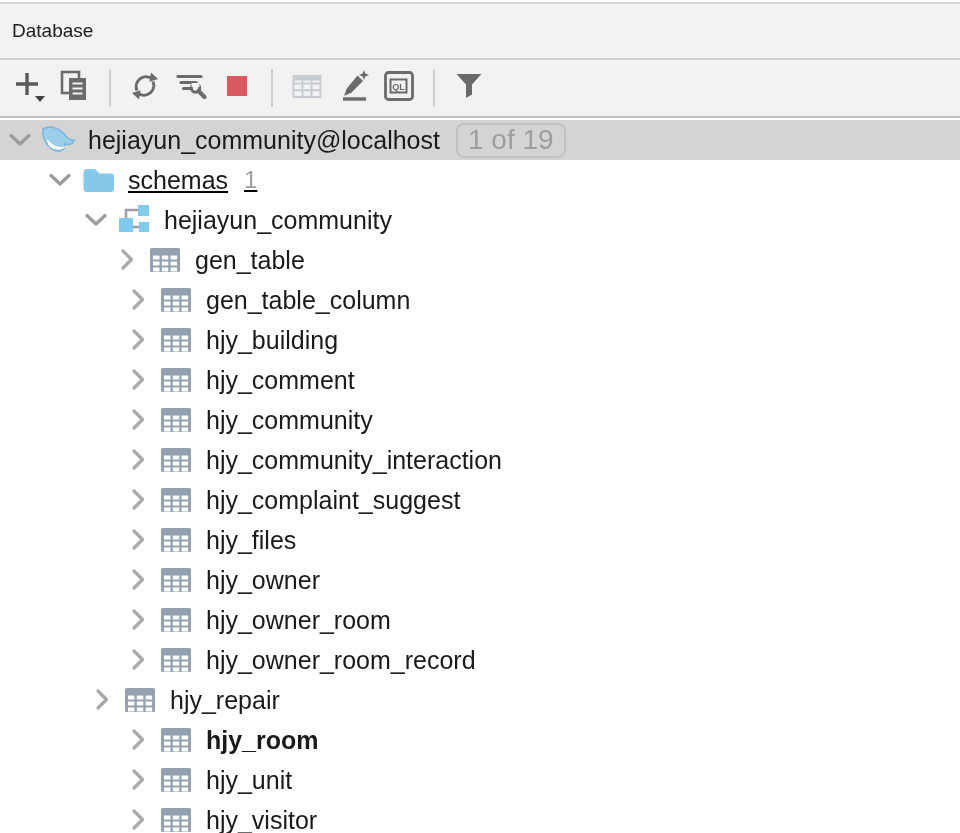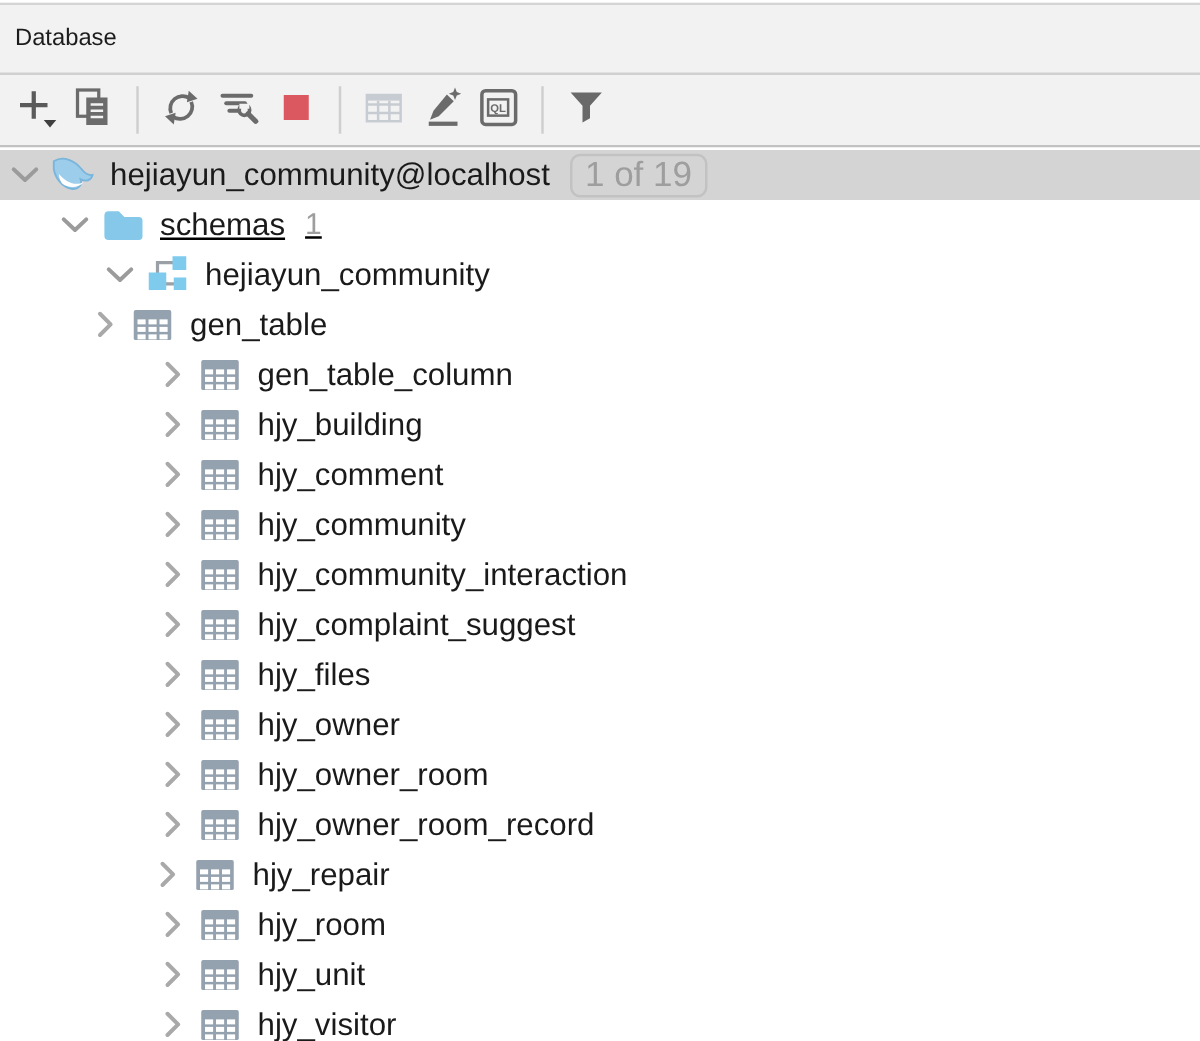--- a/index.html
+++ b/index.html
@@ -171,21 +171,21 @@
           <svg width="36" height="36" viewBox="0 0 36 36">
             <path d="M10 17 V8 H23" fill="none" stroke="#9aa0a6" stroke-width="2.6"></path>
             <path d="M16 25 H24" fill="none" stroke="#9aa0a6" stroke-width="2.6"></path>
             <rect x="3" y="16" width="14" height="14" fill="#7ecbee"></rect>
             <rect x="22" y="3" width="11" height="11" fill="#7ecbee"></rect>
             <rect x="23" y="20" width="10" height="10" fill="#7ecbee"></rect>
           </svg>
         </span>
         <span class="label">hejiayun_community</span>
       </div>
-      <div class="row" style="padding-left: 64px;">
+      <div class="row" style="padding-left: 107px;">
         <span class="chev">
           <svg width="36" height="36" viewBox="0 0 36 36">
             <polyline points="14,9 22.5,17.5 14,26" fill="none" stroke="#a9a9a9" stroke-width="3.2" stroke-linecap="round" stroke-linejoin="round"></polyline>
           </svg>
         </span>
         <span class="tree-icon">
           <svg width="36" height="36" viewBox="0 0 36 36">
             <rect x="3" y="6" width="30" height="24" rx="1.5" fill="#94a1ae"></rect>
             <g fill="#ffffff">
               <rect x="6" y="13.5" width="6.5" height="4"></rect>
@@ -435,21 +435,21 @@
               <rect x="14.8" y="19.5" width="6.5" height="4"></rect>
               <rect x="23.6" y="19.5" width="6.5" height="4"></rect>
               <rect x="6" y="25.5" width="6.5" height="4"></rect>
               <rect x="14.8" y="25.5" width="6.5" height="4"></rect>
               <rect x="23.6" y="25.5" width="6.5" height="4"></rect>
             </g>
           </svg>
         </span>
         <span class="label">hjy_owner_room_record</span>
       </div>
-      <div class="row" style="padding-left: 114px;">
+      <div class="row" style="padding-left: 82px;">
         <span class="chev">
           <svg width="36" height="36" viewBox="0 0 36 36">
             <polyline points="14,9 22.5,17.5 14,26" fill="none" stroke="#a9a9a9" stroke-width="3.2" stroke-linecap="round" stroke-linejoin="round"></polyline>
           </svg>
         </span>
         <span class="tree-icon">
           <svg width="36" height="36" viewBox="0 0 36 36">
             <rect x="3" y="6" width="30" height="24" rx="1.5" fill="#94a1ae"></rect>
             <g fill="#ffffff">
               <rect x="6" y="13.5" width="6.5" height="4"></rect>
@@ -459,21 +459,21 @@
               <rect x="14.8" y="19.5" width="6.5" height="4"></rect>
               <rect x="23.6" y="19.5" width="6.5" height="4"></rect>
               <rect x="6" y="25.5" width="6.5" height="4"></rect>
               <rect x="14.8" y="25.5" width="6.5" height="4"></rect>
               <rect x="23.6" y="25.5" width="6.5" height="4"></rect>
             </g>
           </svg>
         </span>
         <span class="label">hjy_repair</span>
       </div>
-      <div class="row" style="padding-left: 118px;">
+      <div class="row" style="padding-left: 118px; font-weight: bold;">
         <span class="chev">
           <svg width="36" height="36" viewBox="0 0 36 36">
             <polyline points="14,9 22.5,17.5 14,26" fill="none" stroke="#a9a9a9" stroke-width="3.2" stroke-linecap="round" stroke-linejoin="round"></polyline>
           </svg>
         </span>
         <span class="tree-icon">
           <svg width="36" height="36" viewBox="0 0 36 36">
             <rect x="3" y="6" width="30" height="24" rx="1.5" fill="#94a1ae"></rect>
             <g fill="#ffffff">
               <rect x="6" y="13.5" width="6.5" height="4"></rect>

